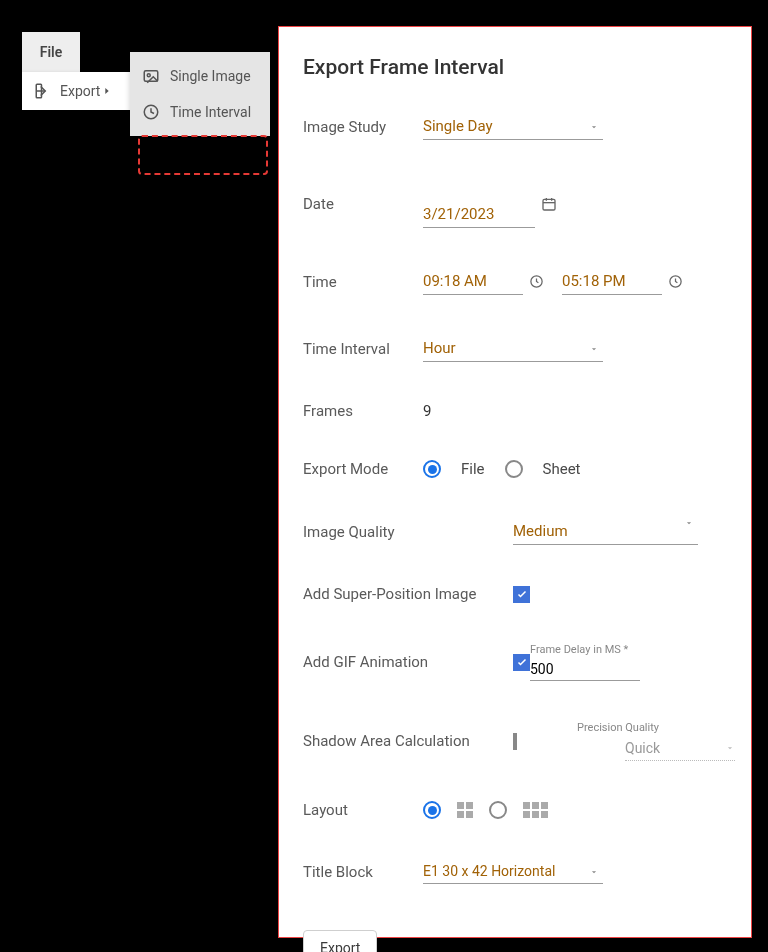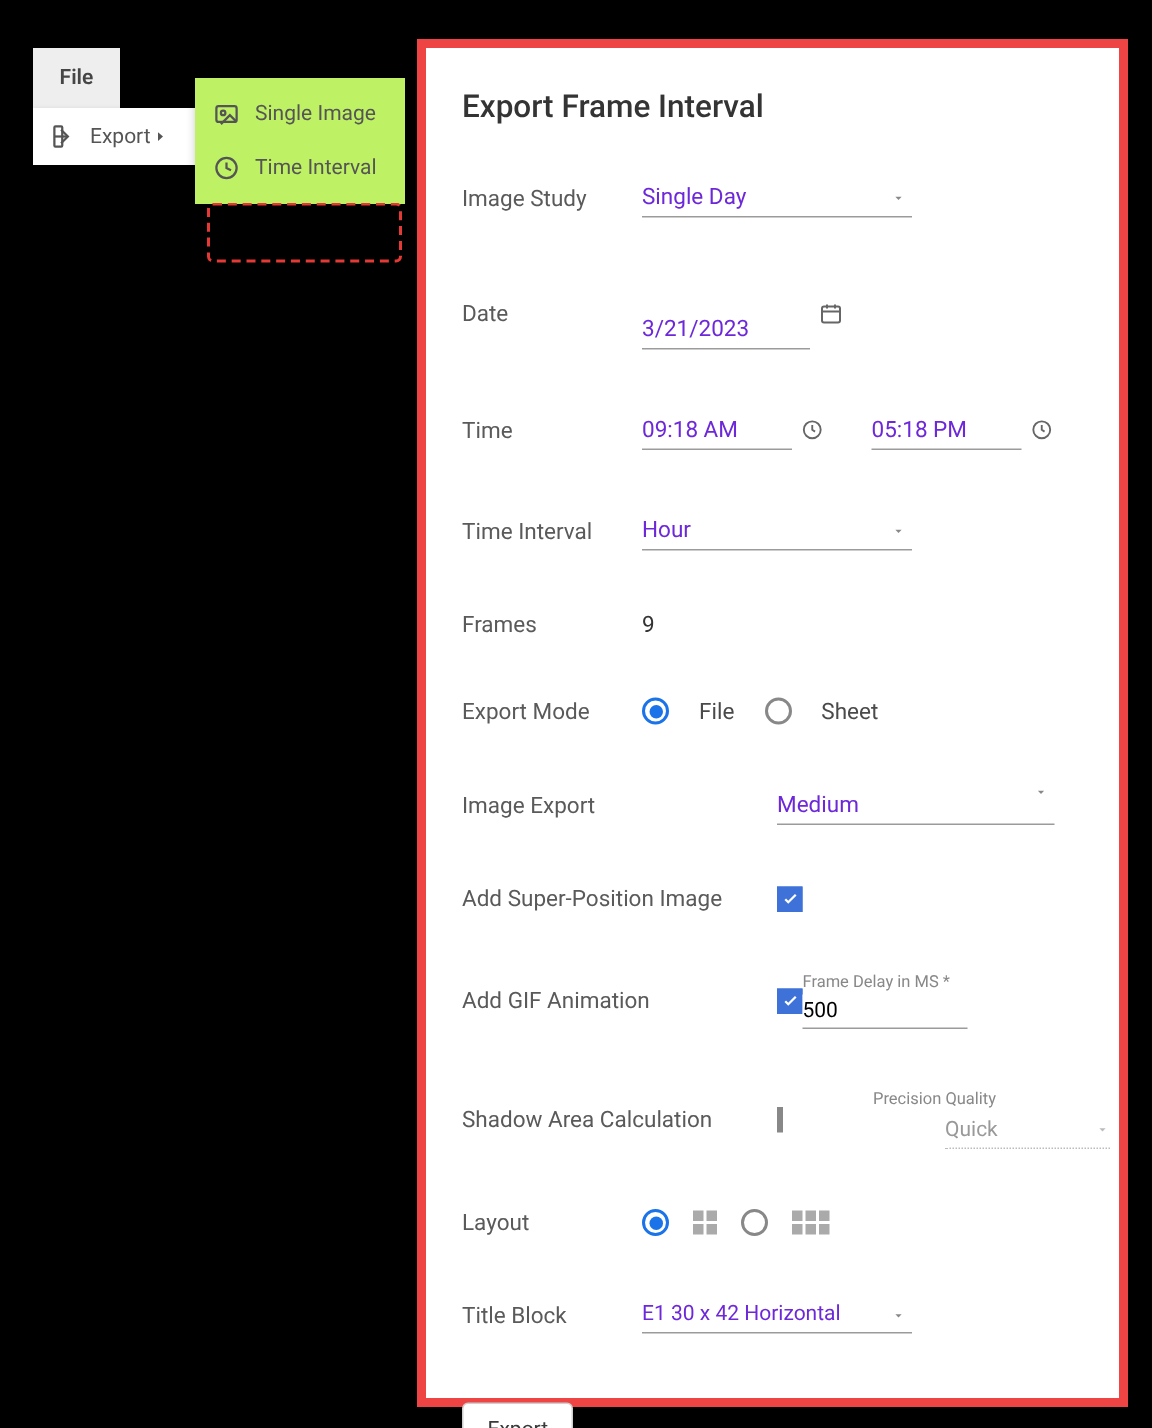--- a/index.html
+++ b/index.html
@@ -30,21 +30,21 @@
       color: #555;
       font-size: 14px;
     }
     .export-row svg { margin-right: 8px; flex:0 0 auto; }
     .export-row .chevron { margin-left: auto; }
 
     .submenu {
       position: absolute;
       left: 130px;
       top: 52px;
-      background: #bef264;
+      background: #e5e5e5;
       width: 140px;
       box-shadow: 0 2px 6px rgba(0,0,0,0.2);
       padding: 6px 0;
     }
     .submenu-item {
       display: flex;
       align-items: center;
       padding: 9px 12px;
       font-size: 14px;
       color: #555;
@@ -63,21 +63,21 @@
     }
 
     
     .dialog {
       position: absolute;
       left: 278px;
       top: 26px;
       width: 474px;
       height: 912px;
       background: #ffffff;
-      border: 6px solid #ef4444;
+      border: 1px solid #ef4444;
       padding: 28px 24px 18px 24px;
     }
     .dialog-title {
       font-size: 21px;
       font-weight: 500;
       color: #343434;
       margin-bottom: 34px;
     }
     .row {
       display: flex;
@@ -91,21 +91,21 @@
       color: #5a5a5a;
     }
     .row-label.wide { width: 210px; }
 
     
     .uline {
       border: none;
       border-bottom: 1px solid #9b9b9b;
       background: transparent;
       font-size: 15px;
-      color: #6d28d9;
+      color: #a16207;
       padding: 4px 0;
     }
     .select-wrap {
       position: relative;
       display: flex;
       align-items: center;
     }
     .select-wrap .uline { width: 180px; }
     .dropdown-icon {
       position: absolute;
@@ -117,21 +117,21 @@
     
     .date-wrap {
       position: relative;
       display: inline-flex;
       align-items: center;
     }
     .date-wrap .uline { width: 112px; margin-top: 21px; }
     .date-icon { margin-left: 6px; color: #666; }
 
     
-    .time-wrap { display: flex; gap: 32px; }
+    .time-wrap { display: flex; gap: 18px; }
     .time-item { position: relative; display:flex; align-items:center; }
     .time-item .uline { width: 100px; }
     .time-icon { margin-left: 6px; color:#666; }
 
     
     .plain-val { font-size: 15px; color:#333; }
 
     
     .radio-group { display: flex; gap: 20px; align-items:center; }
     .radio {
@@ -305,21 +305,21 @@
     <div class="radio-group">
       <span class="radio selected"></span>
       <span class="radio-label">File</span>
       <span class="radio"></span>
       <span class="radio-label">Sheet</span>
     </div>
   </div>
 
   
   <div class="row">
-    <div class="row-label">Image Export</div>
+    <div class="row-label">Image Quality</div>
     <div class="iq-wrap">
       <span class="uline iq-select">Medium</span>
       <svg class="dropdown-icon" width="10" height="10" viewBox="0 0 24 24" fill="#888">
           <path d="M7 10l5 5 5-5z"></path>
         </svg>
     </div>
   </div>
 
   
   <div class="row">

